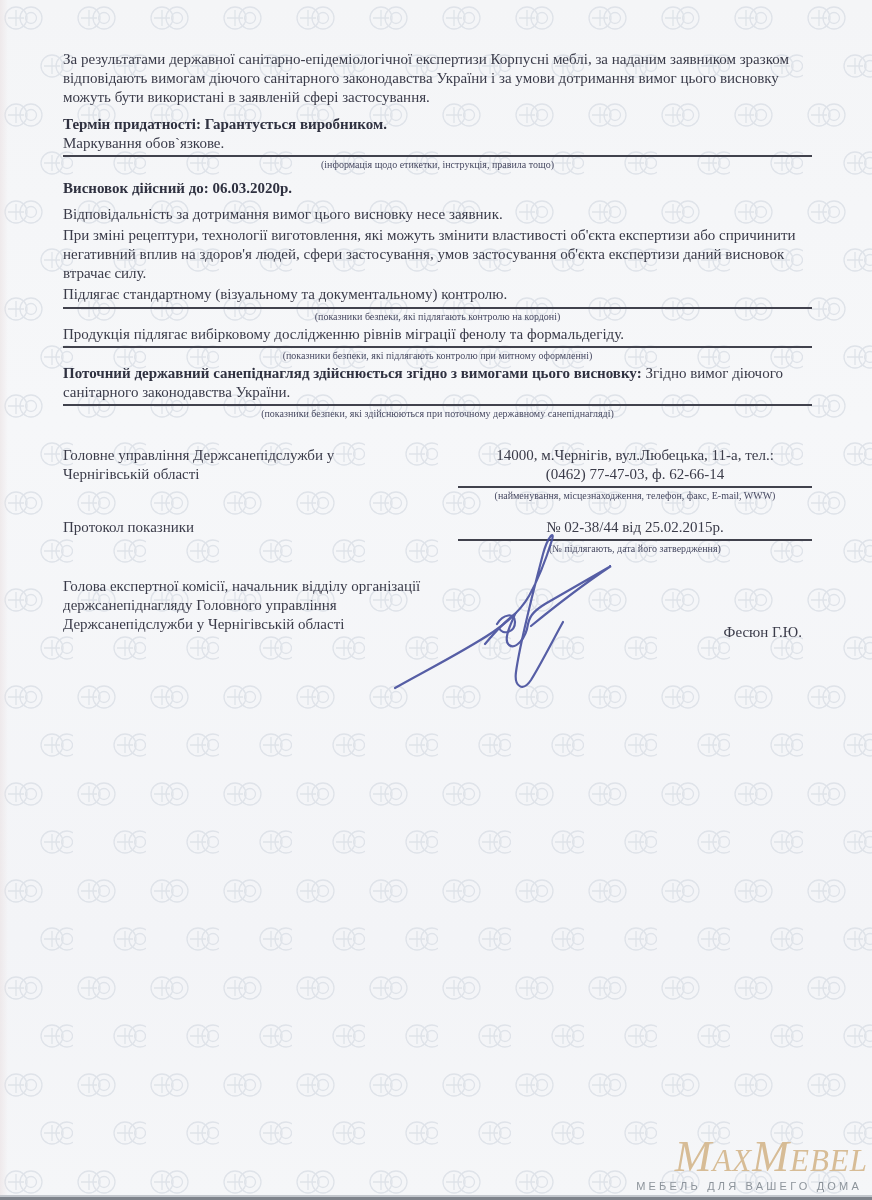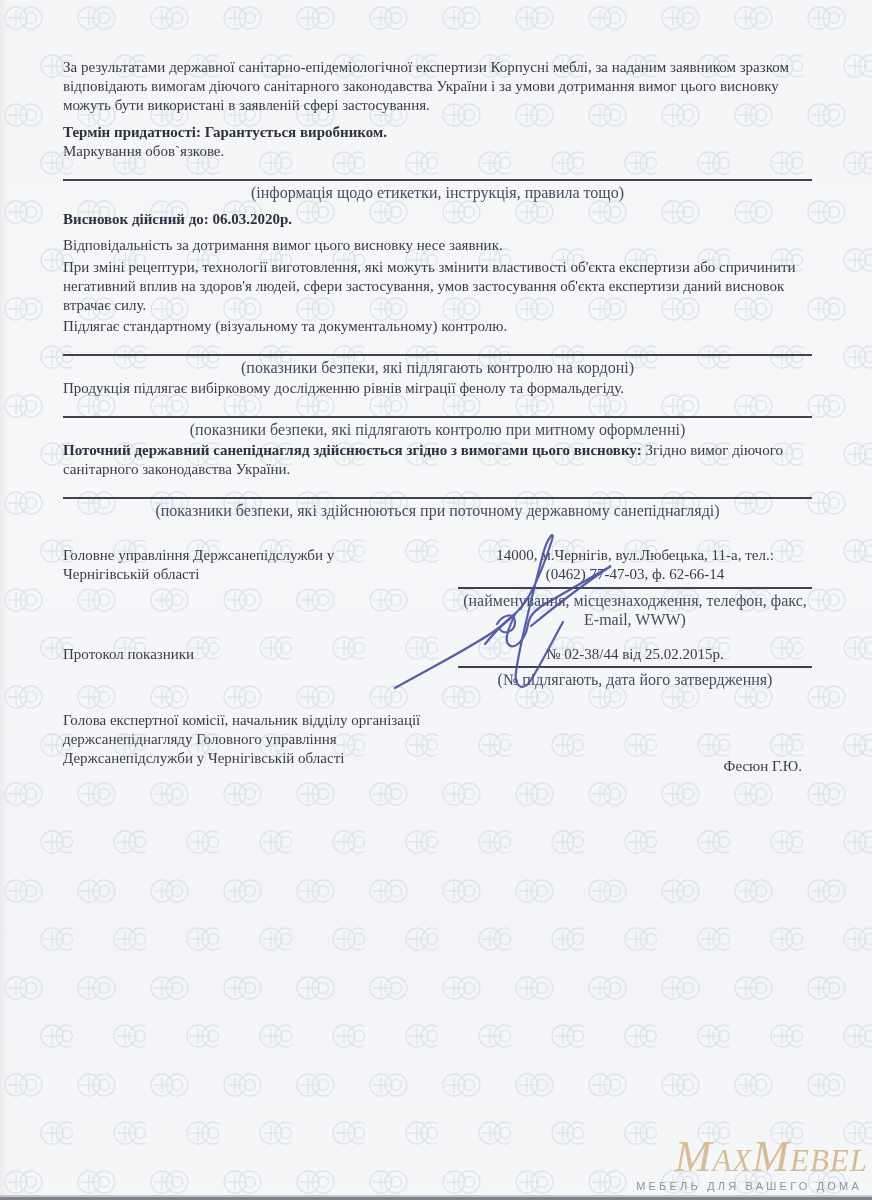--- a/index.html
+++ b/index.html
@@ -12,30 +12,30 @@
     font-family:"Liberation Serif","DejaVu Serif",serif;
     color:#3a3b49;
   }
   .bg-pattern{position:absolute;left:0;top:0;z-index:0;}
   .edge-left{position:absolute;left:0;top:0;bottom:0;width:8px;z-index:3;
     background:linear-gradient(90deg,rgba(233,223,224,.55),rgba(233,223,224,0));}
   .scan-bottom-edge{position:absolute;left:0;right:0;bottom:0;height:3px;background:#7e838b;z-index:4;}
   .scan-bottom-soft{position:absolute;left:0;right:0;bottom:3px;height:2px;background:#c3c7cd;z-index:4;}
 
   .content{
-    position:absolute;left:0;top:12px;right:0;z-index:1;
+    position:absolute;left:0;top:4px;right:0;z-index:1;
     padding:46px 60px 0 63px;
     font-size:15px;line-height:1.27;
   }
   p{margin:0;}
   .b{font-weight:bold;color:#2f3140;}
   .mt6{margin-top:2px;}.mt7{margin-top:7px;}.mt8{margin-top:8px;}.mt16{margin-top:16px;}.mt22{margin-top:22px;}.mt26{margin-top:26px;}
-  .field{border-bottom:2px solid #41424d;padding-bottom:18px;}
+  .field{border-bottom:2px solid #41424d;padding-bottom:2px;}
   .caption{
-    font-size:16px;line-height:1.2;color:#474961;
+    font-size:10px;line-height:1.2;color:#474961;
     text-align:center;margin-top:2px;
   }
   .row{display:flex;align-items:flex-start;}
   .col-left{width:355px;flex:0 0 355px;}
   .col-right{flex:1;margin-left:40px;}
   .col-right .lines{text-align:center;border-bottom:2px solid #41424d;padding-bottom:2px;}
   .signer-row .col-left{width:365px;flex:0 0 365px;}
   .signer-name{flex:1;text-align:right;padding-top:46px;padding-right:10px;}
 
   .signature{position:absolute;left:385px;top:512px;z-index:2;}

